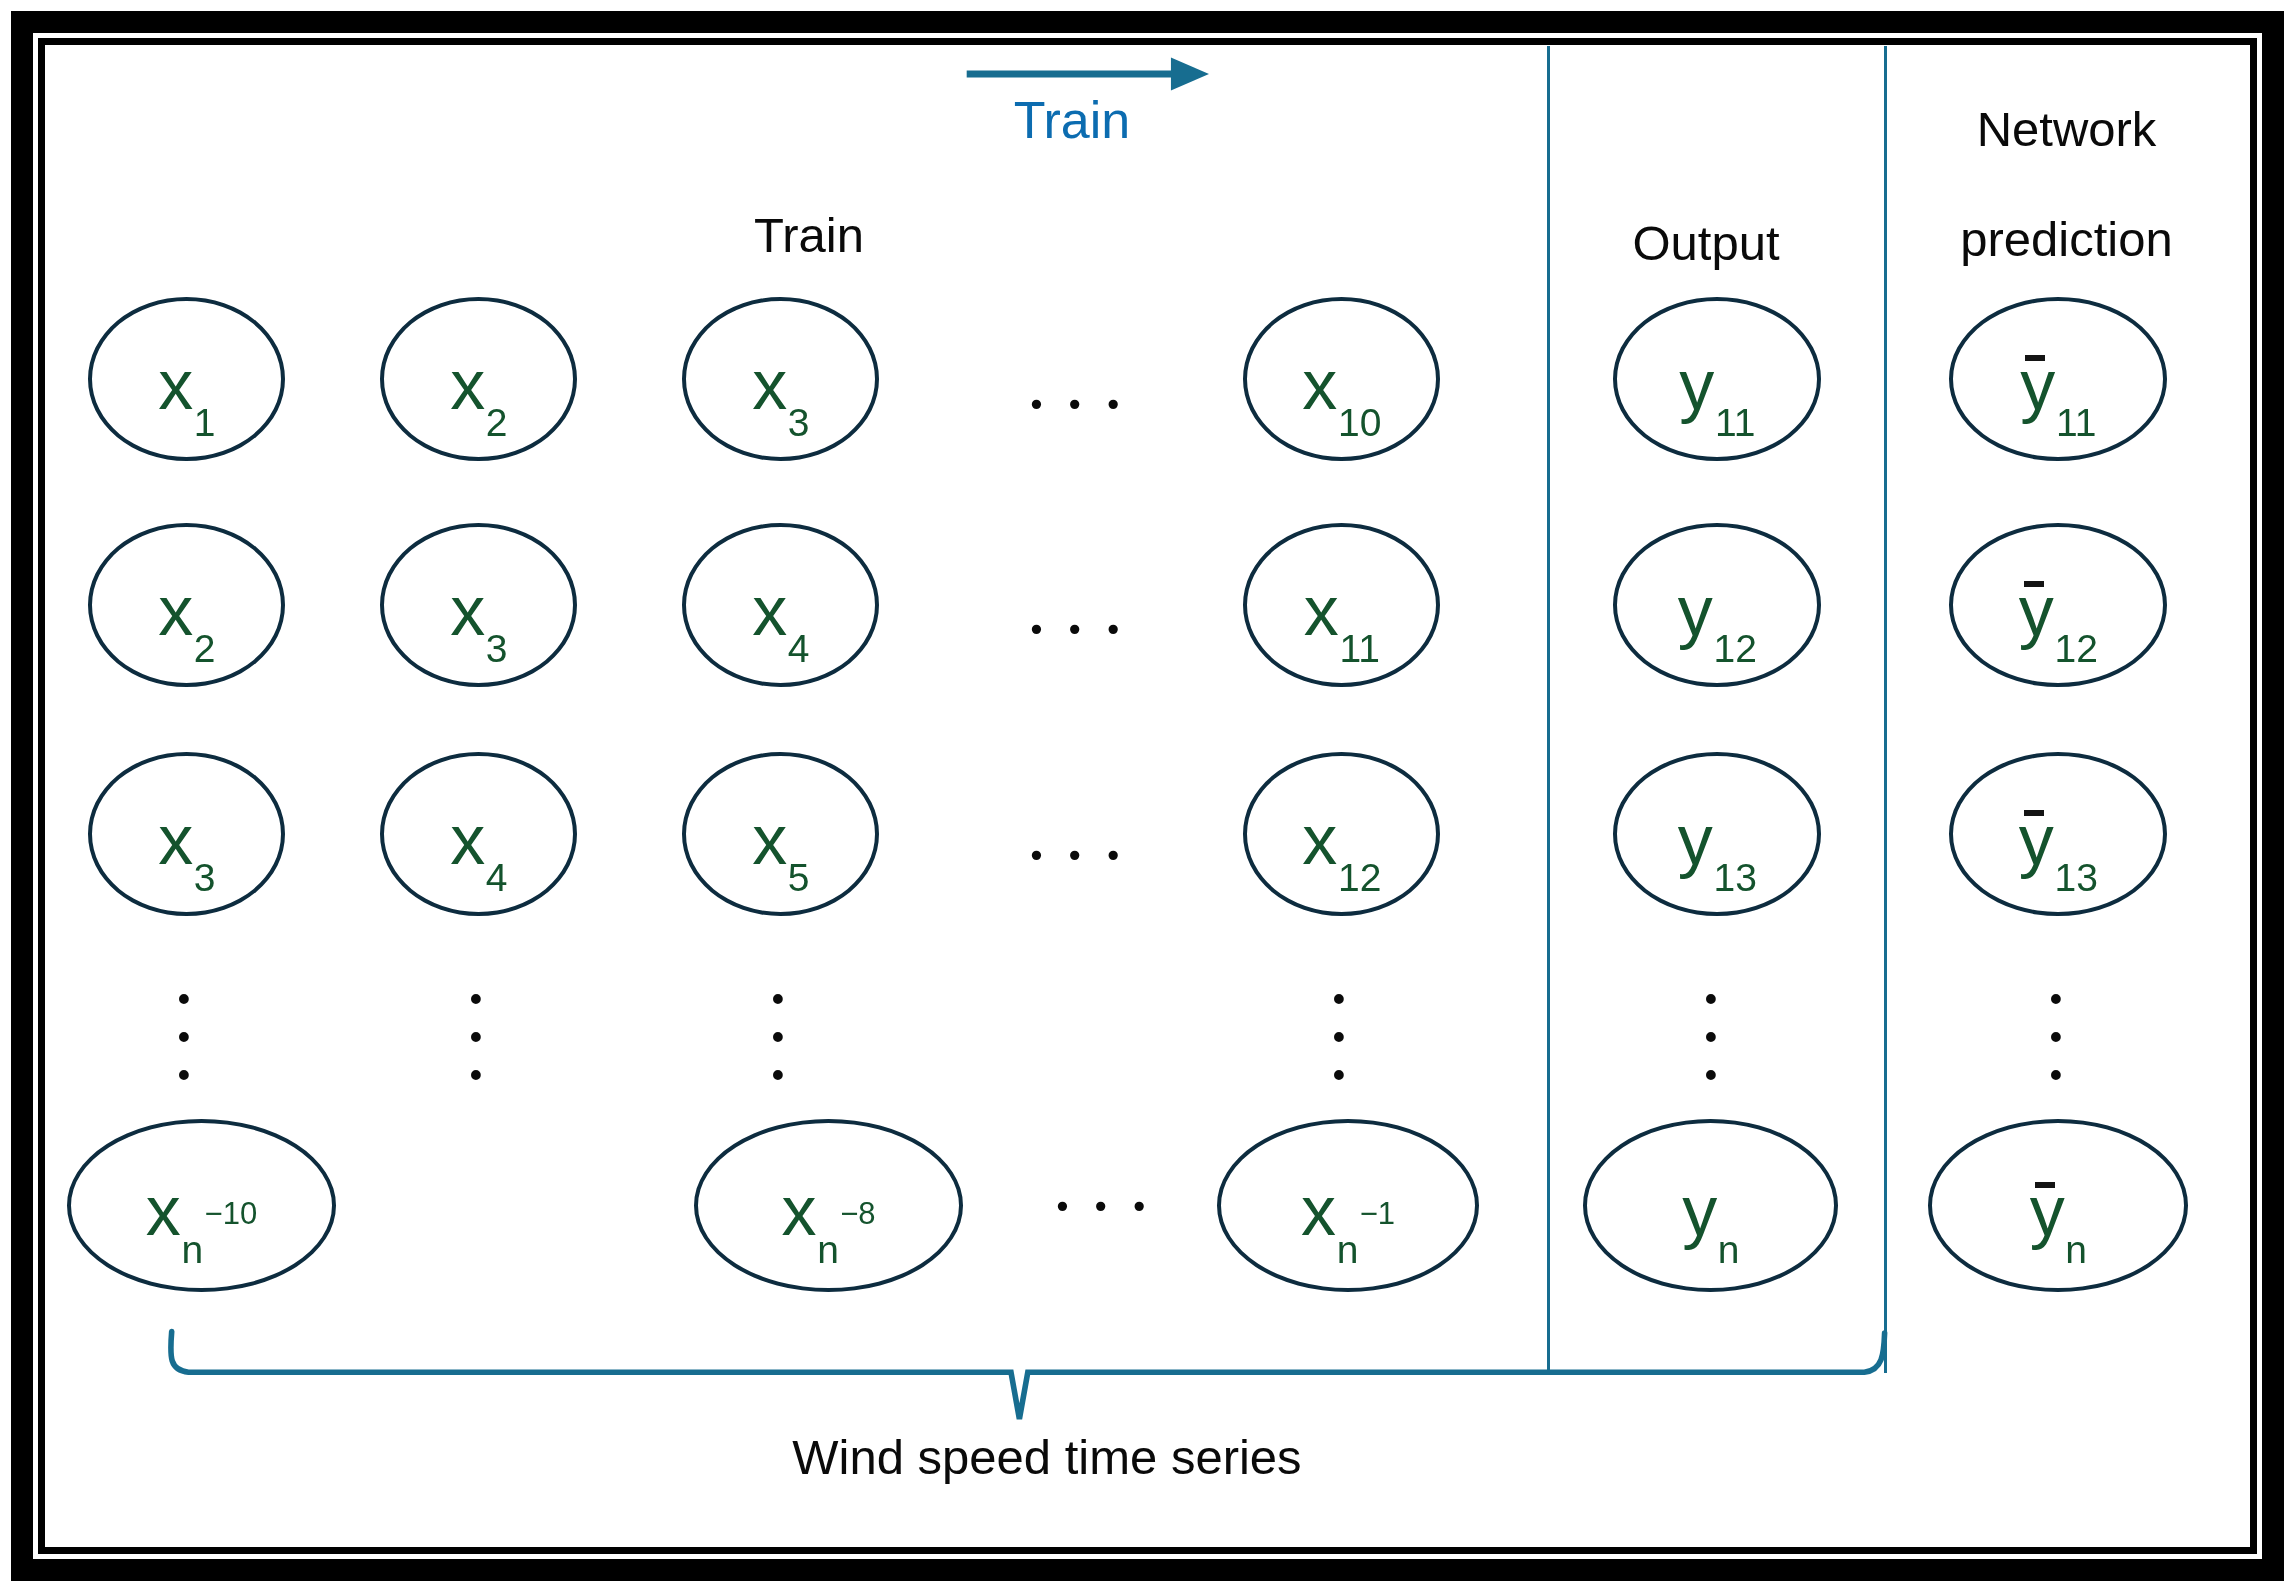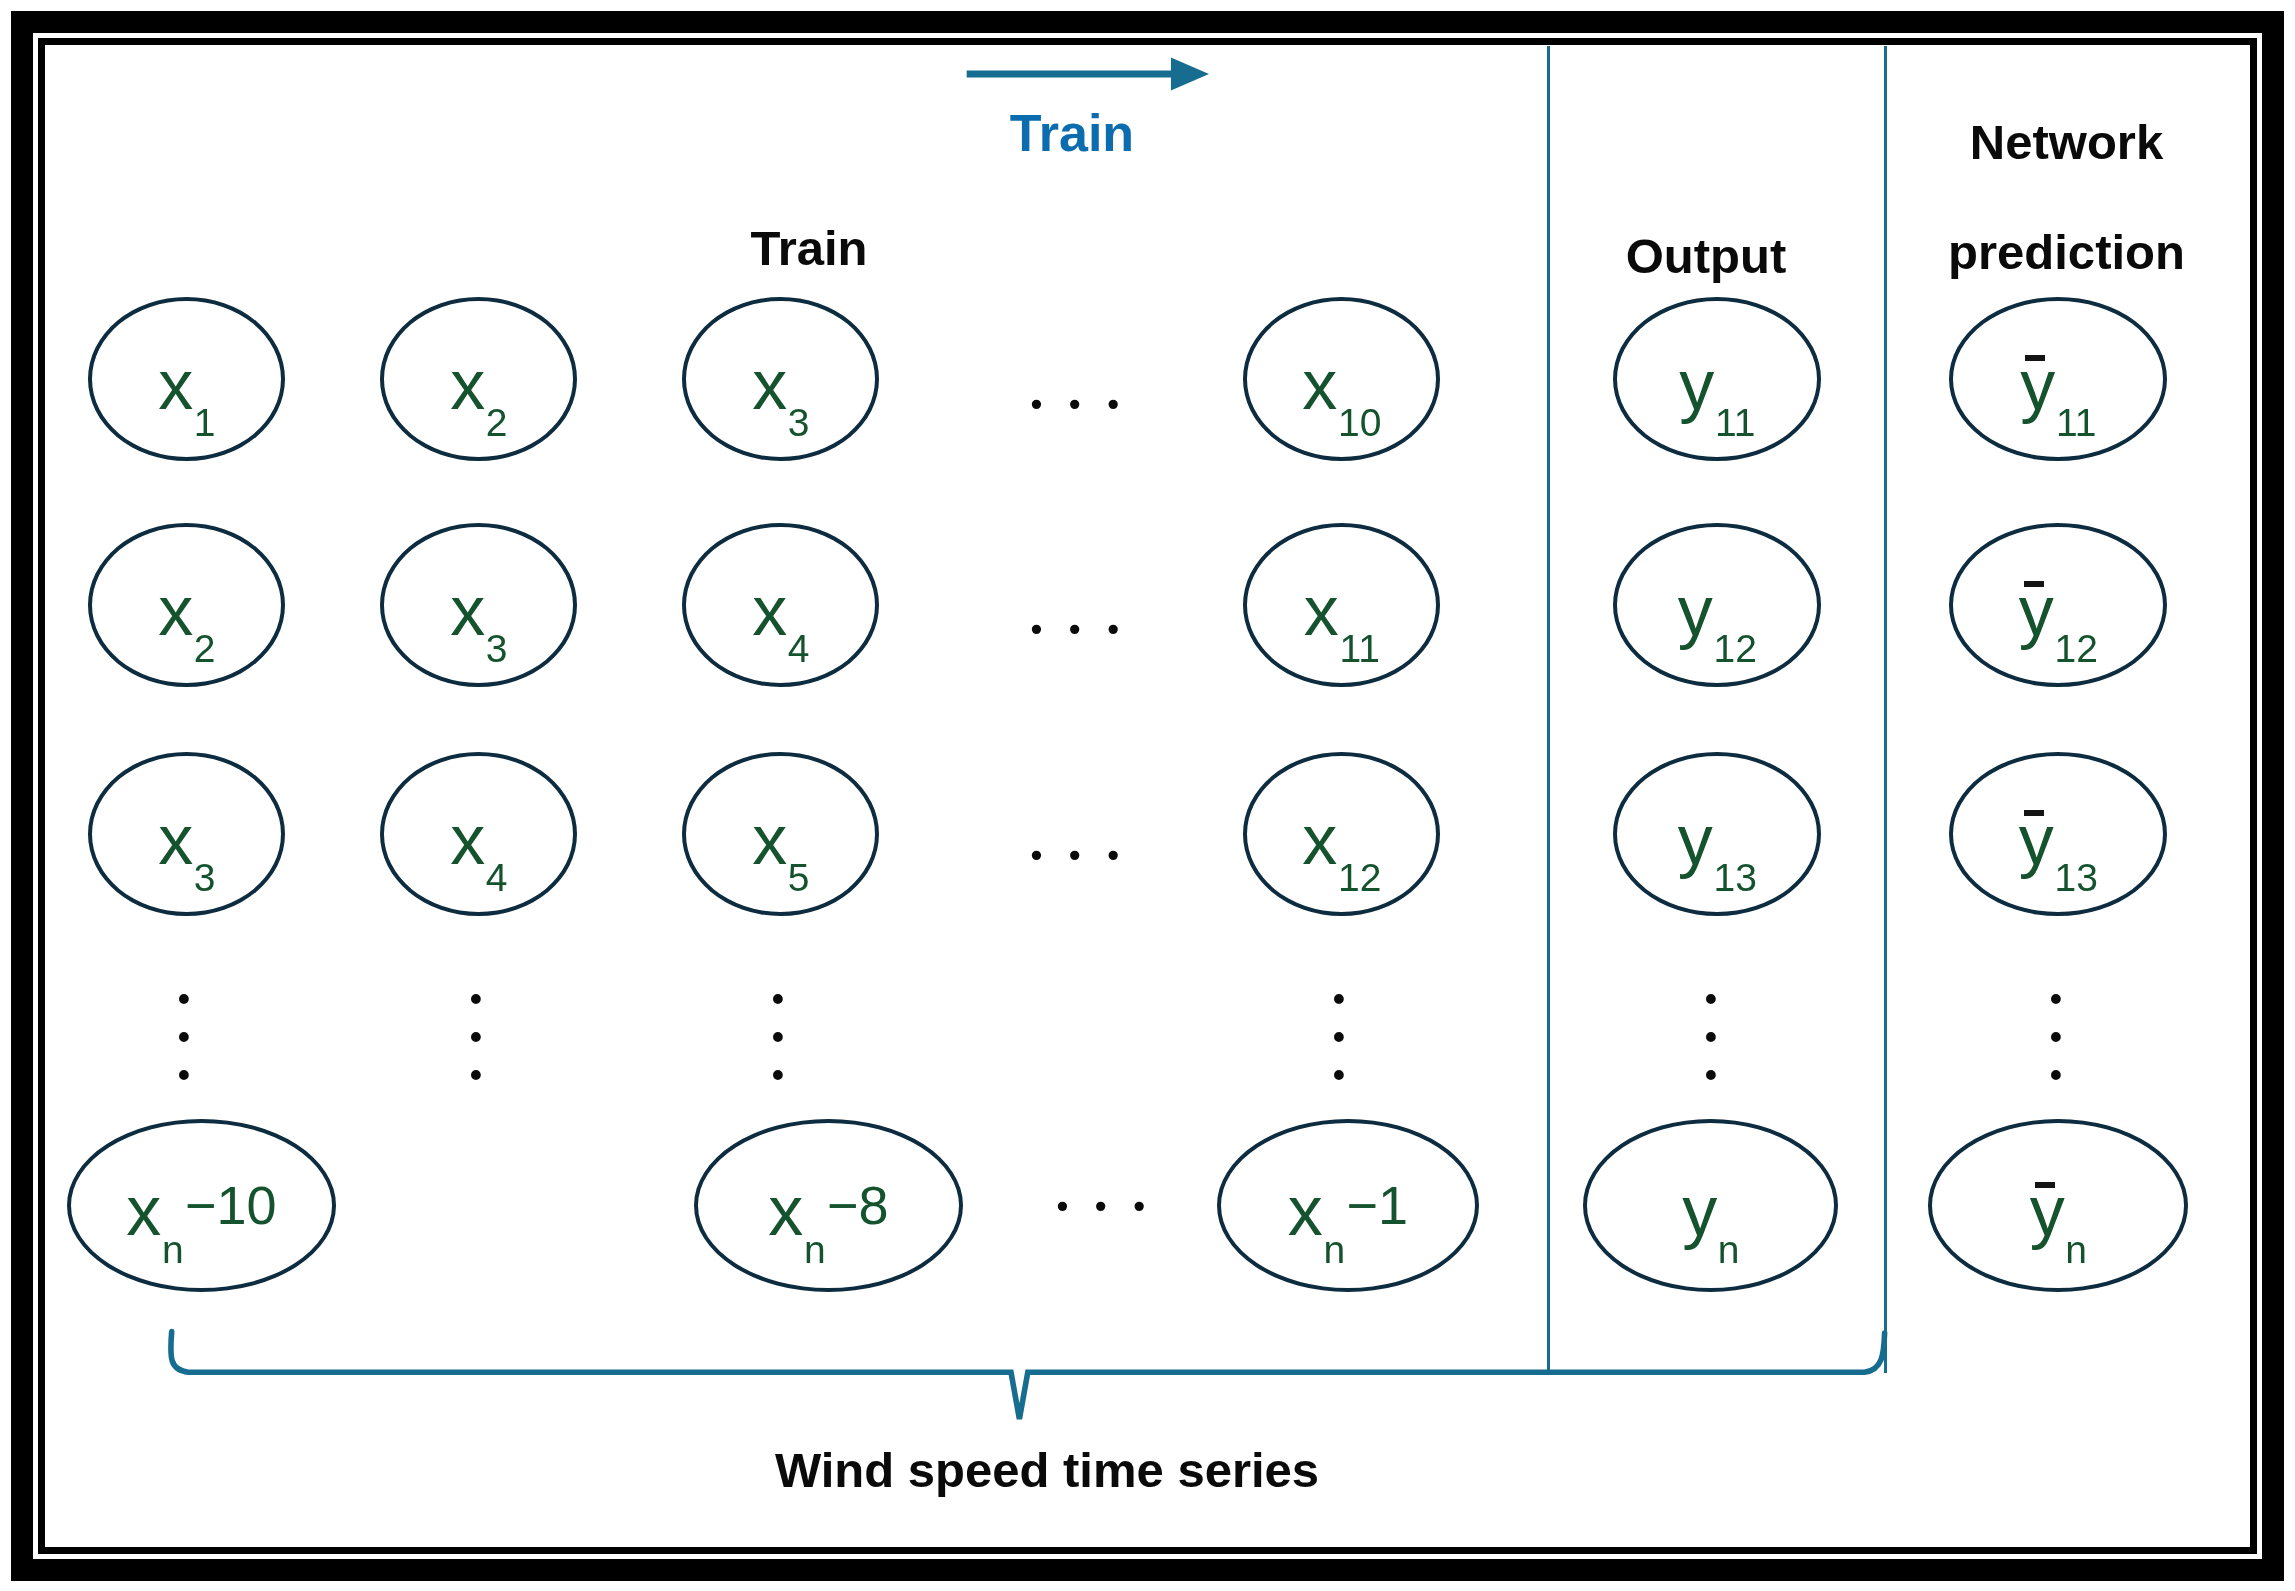--- a/index.html
+++ b/index.html
@@ -7,30 +7,30 @@
     position:relative; width:2295px; height:1592px; background:#ffffff;
     font-family:"Liberation Sans", sans-serif; overflow:hidden; color:#111;
   }
   
   .frame-outer{position:absolute; left:11.2px; top:11.2px; right:11.2px; bottom:11.2px;
     border:22.4px solid #000;}
   .frame-inner{position:absolute; left:38px; top:38px; right:38px; bottom:38px;
     border:7.7px solid #000;}
   
   .hdr{position:absolute; display:flex; align-items:center; justify-content:center;
-    font-weight:700; font-size:49px; color:#0a0a0a; white-space:nowrap;margin-top:13px;}
+    font-weight:400; font-size:49px; color:#0a0a0a; white-space:nowrap;}
   .hdr.train{font-size:52px; color:#0c6cb0;}
   
   .vline{position:absolute; width:2.8px; background:#176d90; top:46px;}
   
   .node{position:absolute; border:4.9px solid #0d2c3f; border-radius:50%;
     background:#fff; display:flex; align-items:center; justify-content:center;}
   .nlabel{font-size:70px; line-height:1; color:#14532d; padding-top:11.2px; white-space:nowrap;}
   .nlabel sub{font-size:39px; line-height:0; position:relative; bottom:-12.6px; left:0.7px;}
-  .nlabel .post{font-size:54px; position:relative; top:-11.2px; margin-left:2px;}
+  .nlabel .post{font-size:31px; position:relative; top:-11.2px; margin-left:2px;}
   .main{position:relative; display:inline-block;}
   .main.bar::before{content:""; position:absolute; left:14%; top:5.6px; width:58%; height:6.3px; background:#141414;}
   
   .hdots{position:absolute; display:flex; align-items:center; justify-content:center;
     font-size:32px; letter-spacing:19.6px; padding-left:19.6px; color:#0a0a0a; font-family:"DejaVu Sans",sans-serif;}
   .vdots{position:absolute; display:flex; align-items:center; justify-content:center;
     writing-mode:vertical-rl; font-size:34px; letter-spacing:18px; padding-top:18px;
     color:#0a0a0a; font-family:"DejaVu Sans",sans-serif;}
   .abs{position:absolute;}
   svg{display:block;}

